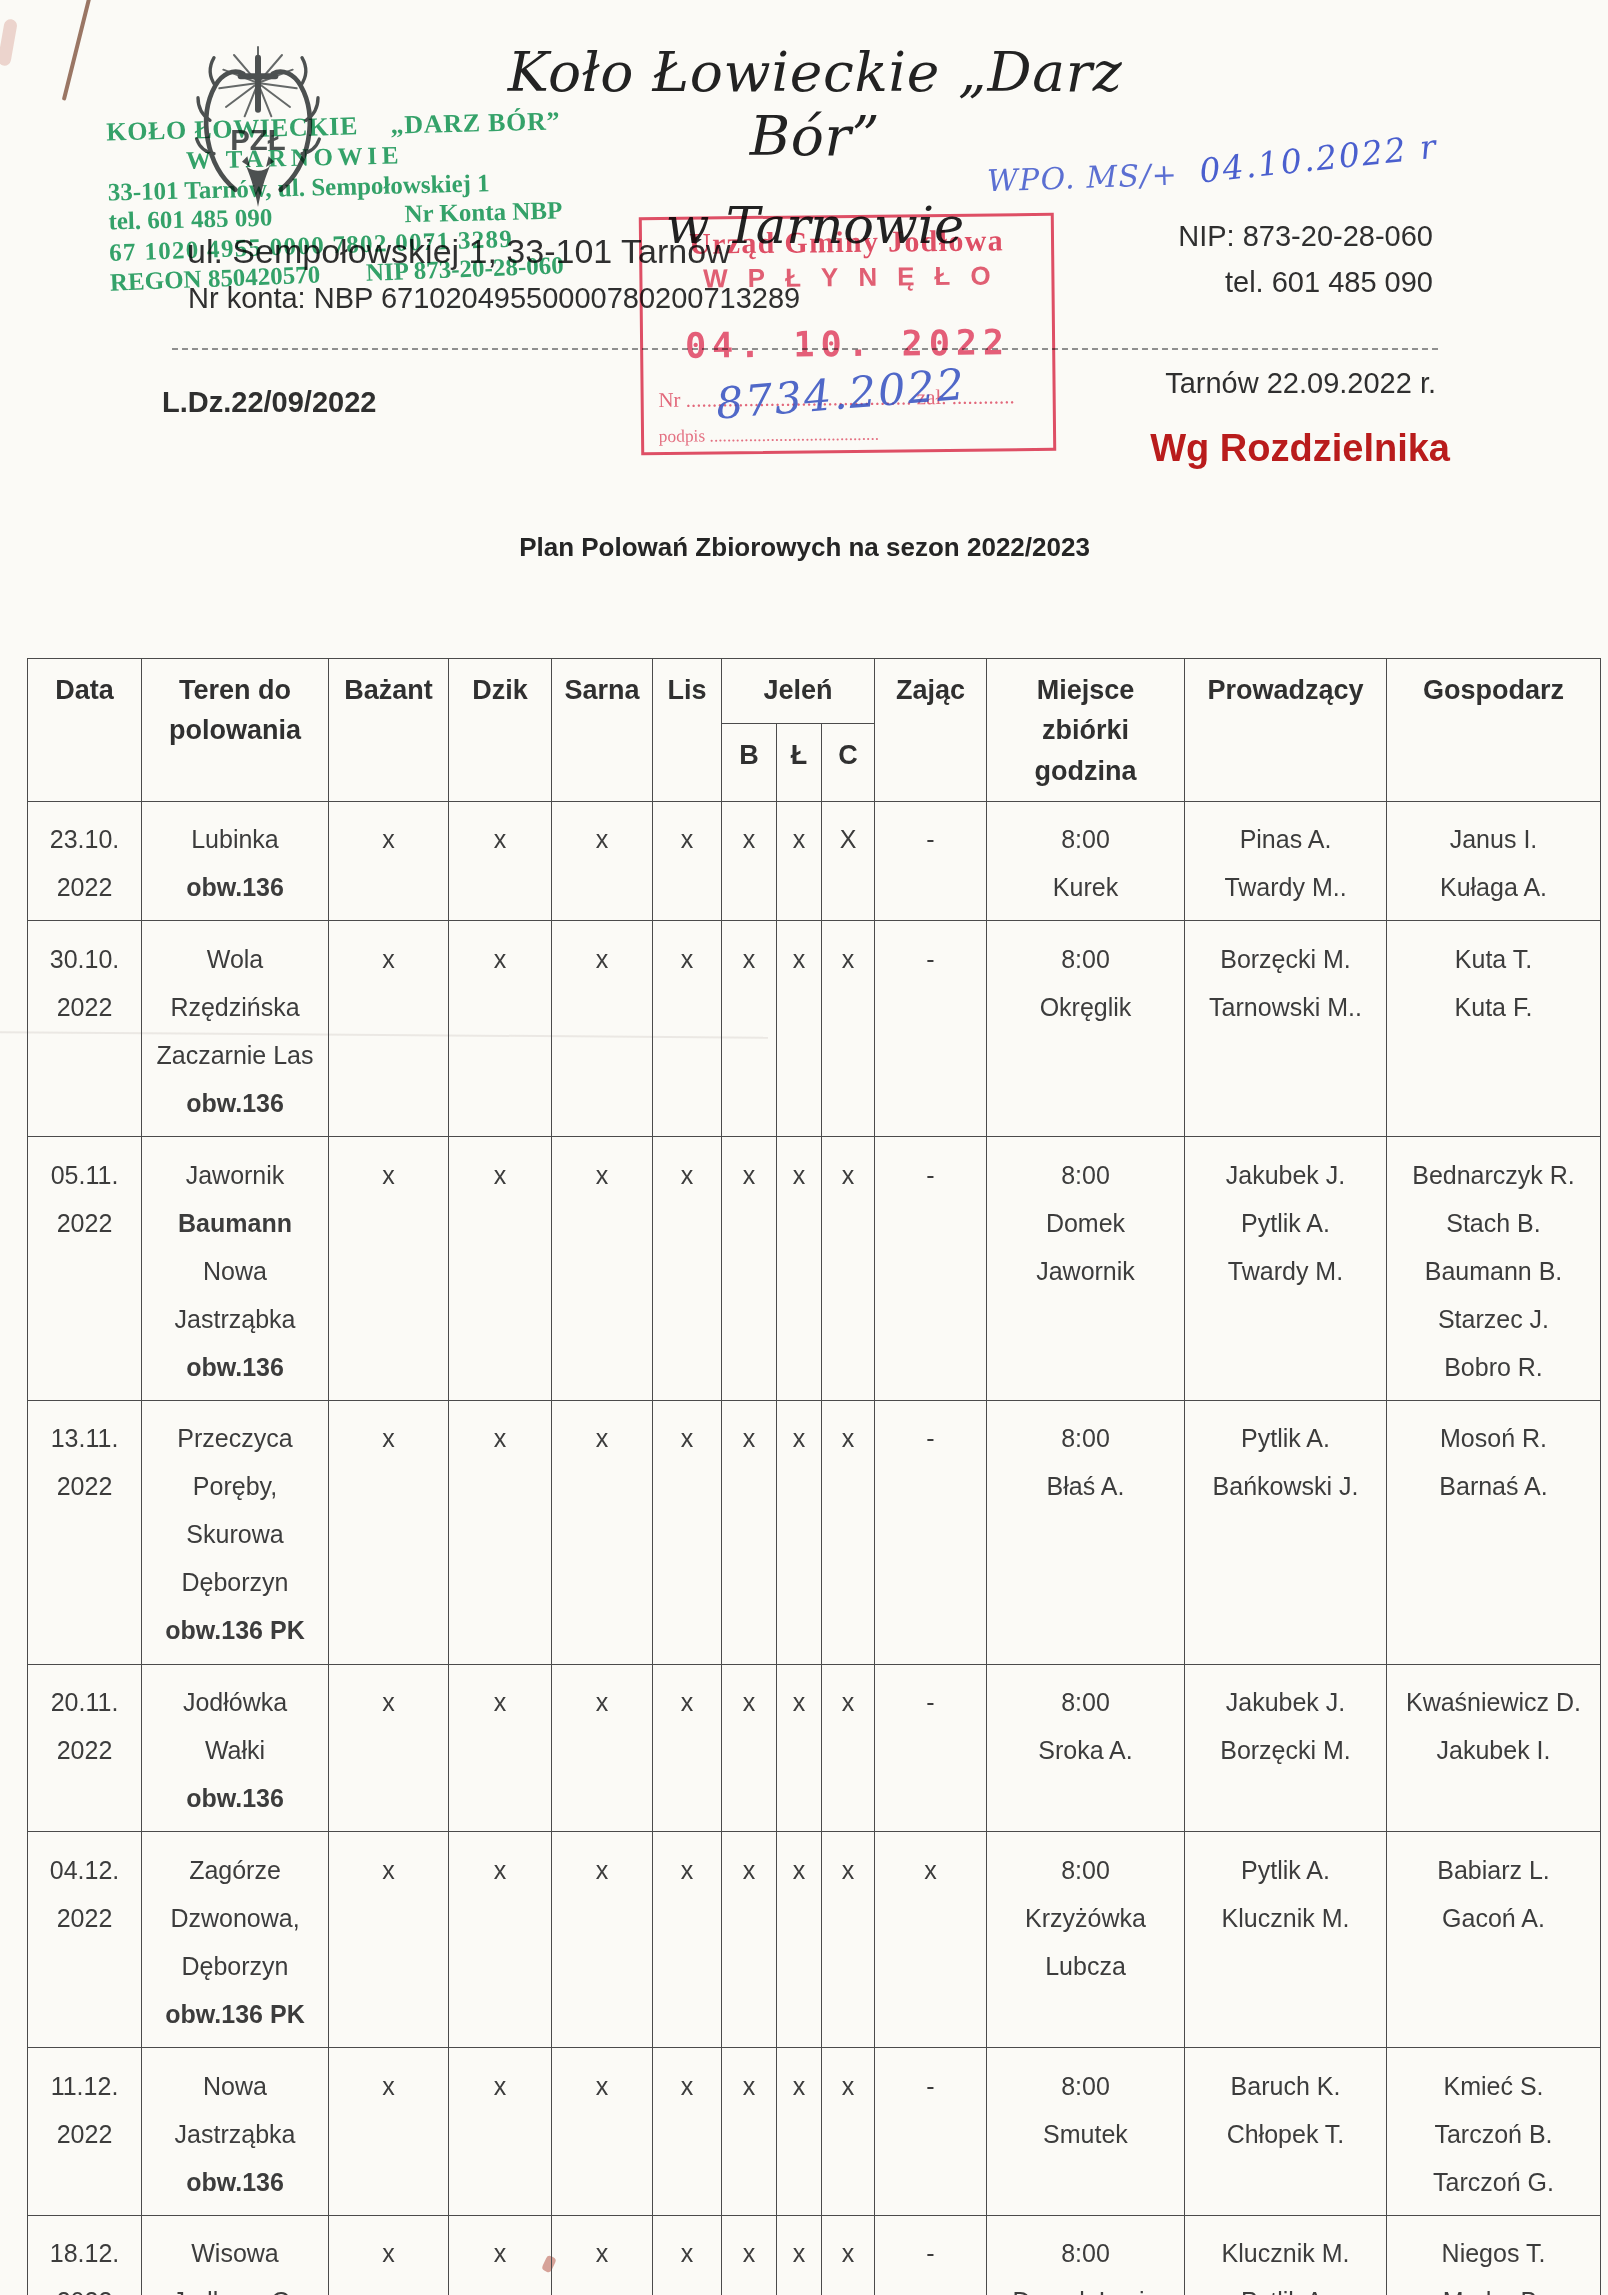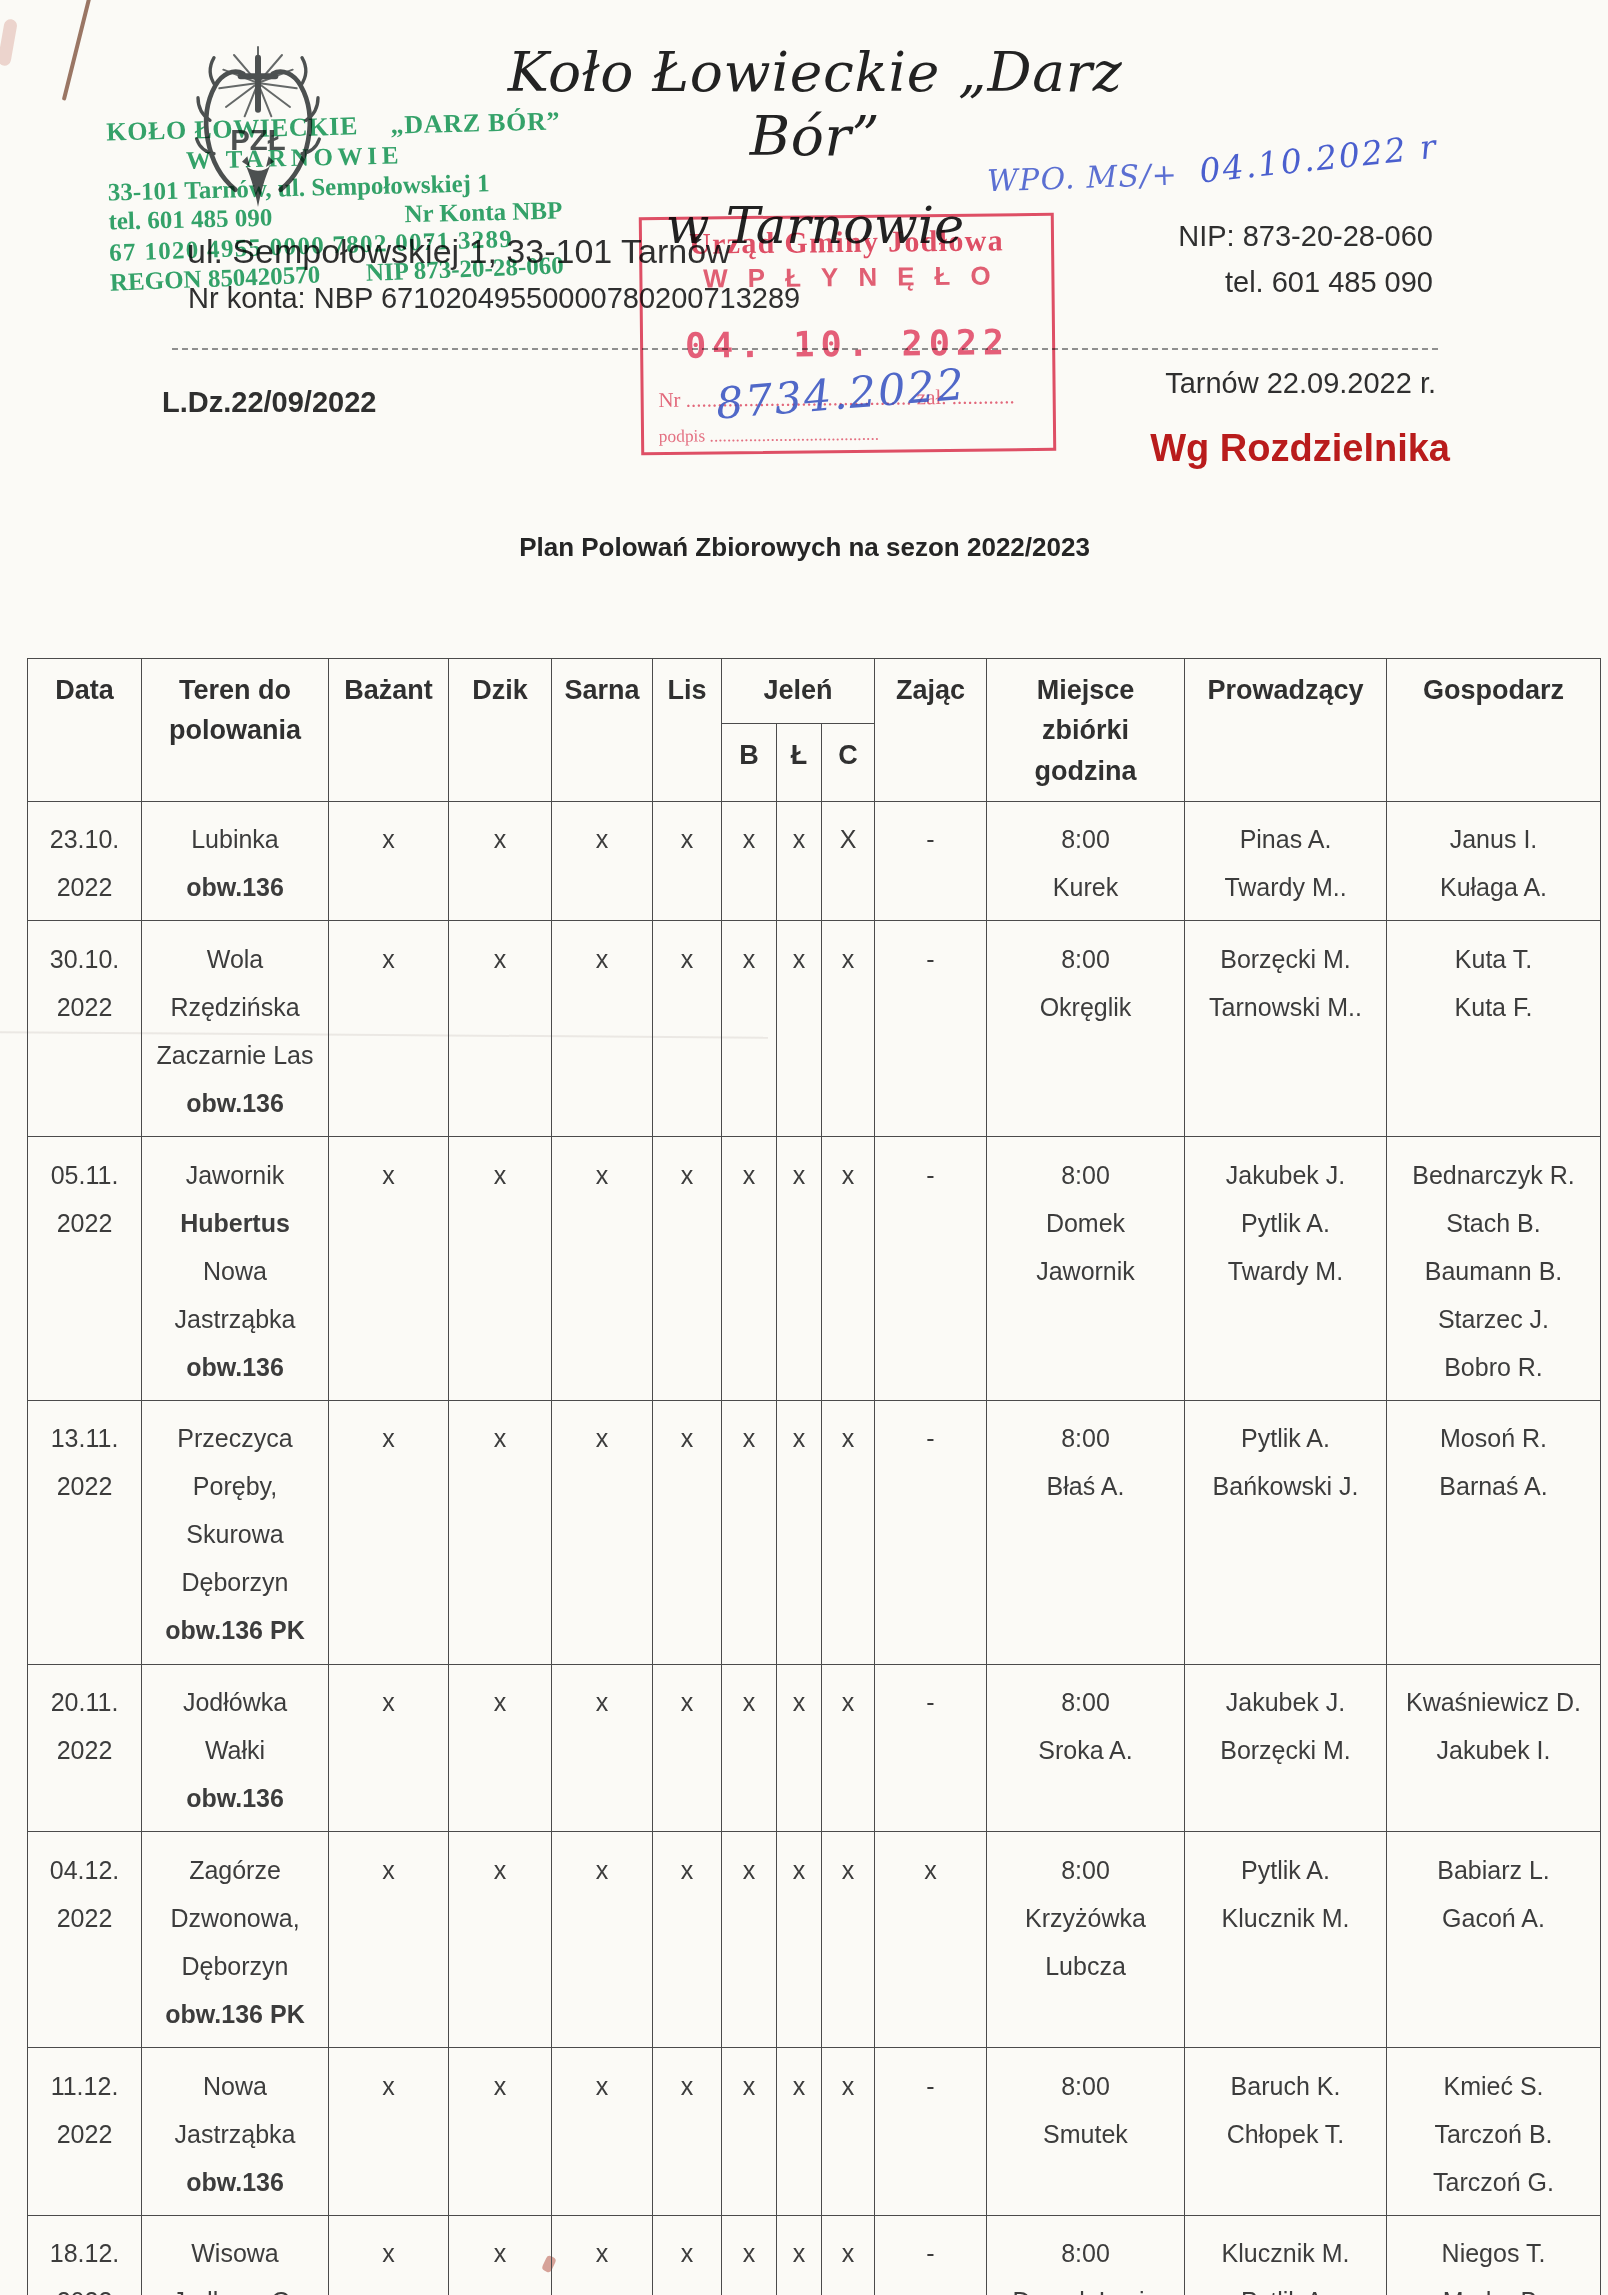--- a/index.html
+++ b/index.html
@@ -260,21 +260,21 @@
           <td class="prel">Borzęcki M.
 Tarnowski M..</td>
           <td class="prel">Kuta T.
 Kuta F.</td>
         </tr>
         <tr>
           <td class="prel">05.11.
 2022</td>
           <td>
             <div class="ln">Jawornik</div>
-            <div class="ln b">Hubertus</div>
+            <div class="ln b">Baumann</div>
             <div class="ln">Nowa</div>
             <div class="ln">Jastrząbka</div>
             <div class="ln b">obw.136</div>
           </td>
           <td>x</td>
           <td>x</td>
           <td>x</td>
           <td>x</td>
           <td>x</td>
           <td>x</td>

